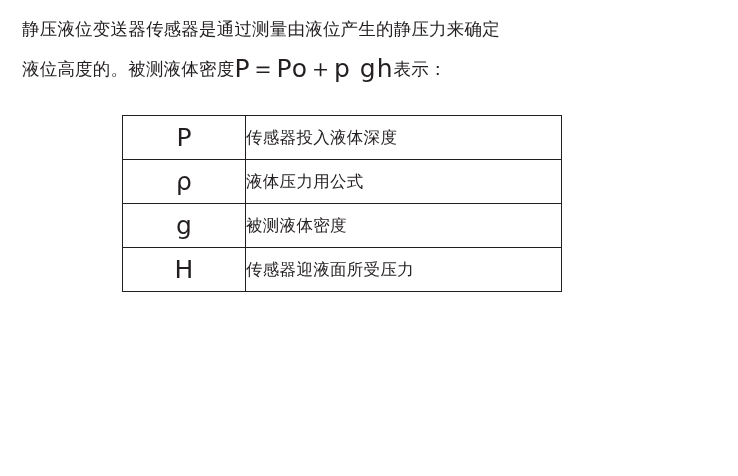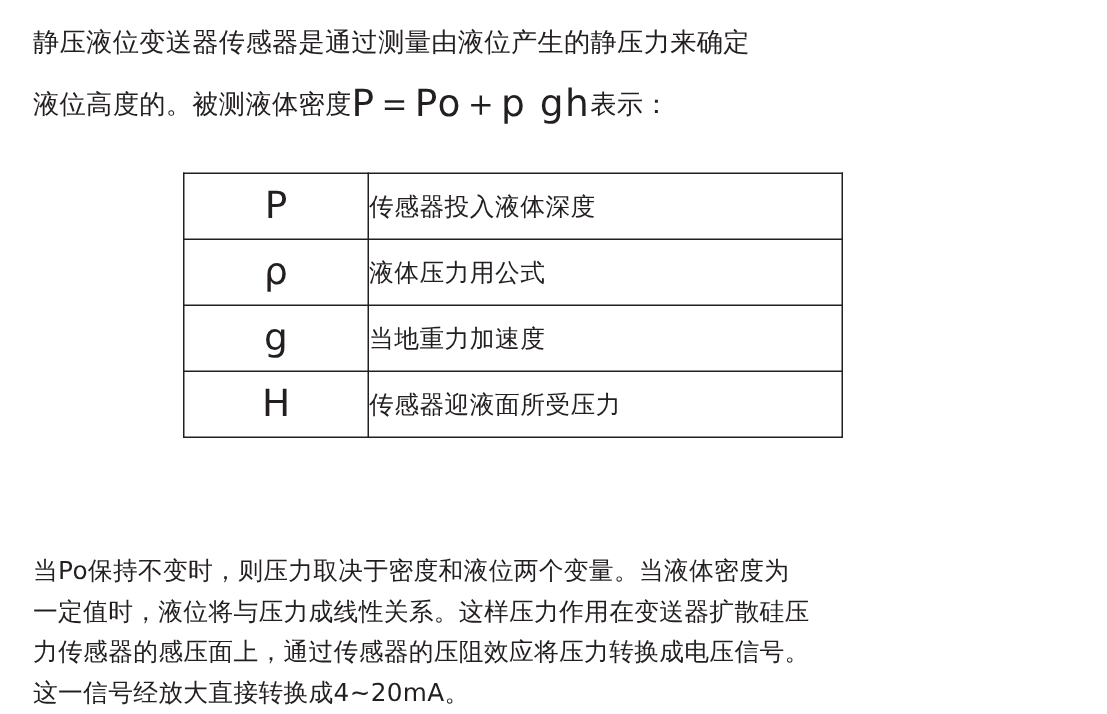--- a/index.html
+++ b/index.html
@@ -112,30 +112,24 @@
         <tr>
           <td class="sym"><span>P</span><span class="sub"></span></td>
           <td class="desc">传感器投入液体深度</td>
         </tr>
         <tr>
           <td class="sym"><span>ρ</span><span class="sub"></span></td>
           <td class="desc">液体压力用公式</td>
         </tr>
         <tr>
           <td class="sym"><span>g</span><span class="sub"></span></td>
-          <td class="desc">当地重力加速度</td>
+          <td class="desc">被测液体密度</td>
         </tr>
         <tr>
           <td class="sym"><span>H</span><span class="sub"></span></td>
           <td class="desc">传感器迎液面所受压力</td>
         </tr>
       </tbody>
     </table>
   </div>
 
-  <div class="outro">
-    <span class="line">当Po保持不变时，则压力取决于密度和液位两个变量。当液体密度为</span>
-    <span class="line">一定值时，液位将与压力成线性关系。这样压力作用在变送器扩散硅压</span>
-    <span class="line">力传感器的感压面上，通过传感器的压阻效应将压力转换成电压信号。</span>
-    <span class="line">这一信号经放大直接转换成4~20mA。</span>
-  </div>
 
 </div>
 
 </body></html>

